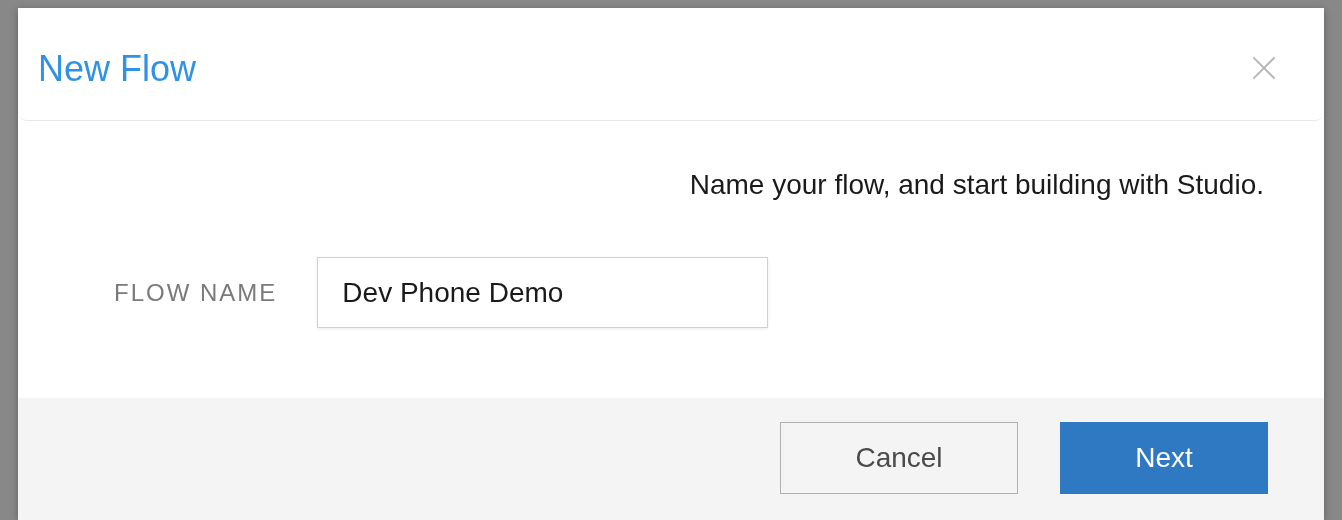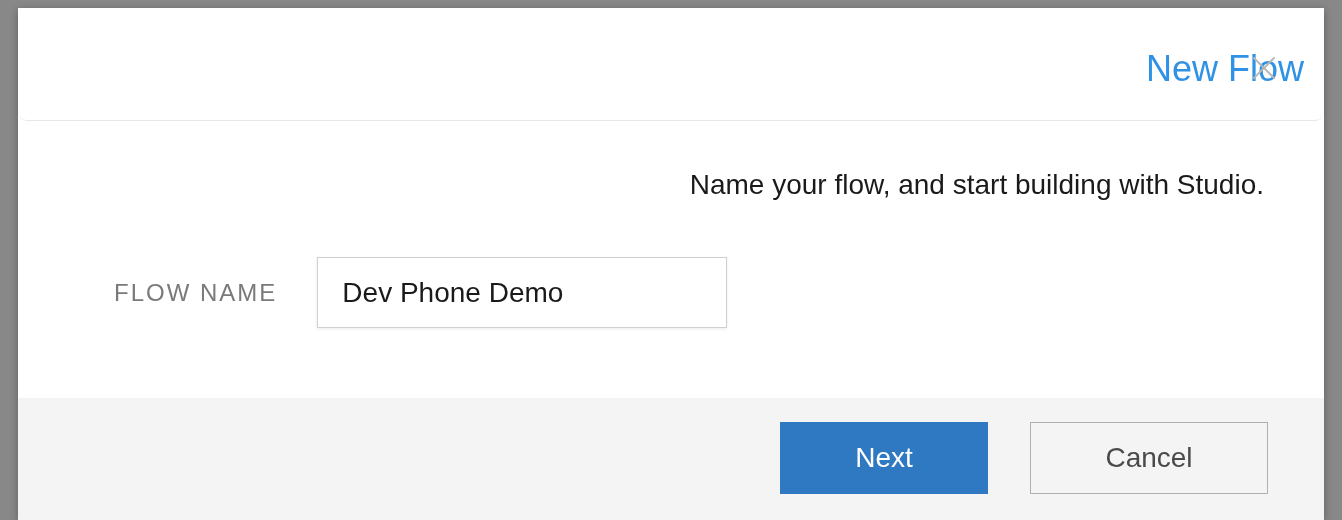--- a/index.html
+++ b/index.html
@@ -22,21 +22,21 @@
       right: 18px;
       bottom: 0;
       background: #ffffff;
       box-shadow: 0 2px 8px rgba(0,0,0,0.3);
       display: flex;
       flex-direction: column;
     }
     .modal-header {
       position: relative;
       padding: 40px 20px 30px 20px;
-      text-align: right;
+      text-align: left;
       border-bottom: 1px solid #e8e8e8;
       border-radius: 9px;
     }
     .modal-title {
       font-size: 36px;
       font-weight: 400;
       color: #3092e4;
     }
     .close-btn {
       position: absolute;
@@ -73,21 +73,21 @@
       padding-left: 36px;
     }
     .field-label {
       font-size: 24px;
       letter-spacing: 2px;
       color: #7a7a7a;
       text-transform: uppercase;
       font-weight: 400;
     }
     .field-input {
-      width: 410px;
+      width: 451px;
       height: 71px;
       padding: 0 24px;
       font-size: 28px;
       font-family: inherit;
       color: #1a1a1a;
       border: 1px solid #d0d0d0;
       background: #ffffff;
       box-shadow: 0 1px 3px rgba(0,0,0,0.08);
       outline: none;
     }
@@ -133,16 +133,16 @@
     </button>
   </div>
   <div class="modal-body">
     <p class="description">Name your flow, and start building with Studio.</p>
     <div class="field-row">
       <label class="field-label">FLOW NAME</label>
       <input type="text" class="field-input" value="Dev Phone Demo" style="">
     </div>
   </div>
   <div class="modal-footer">
+    <button class="btn btn-cancel">Cancel</button>
     <button class="btn btn-next">Next</button>
-    <button class="btn btn-cancel">Cancel</button>
   </div>
 </div>
 
 </body></html>

